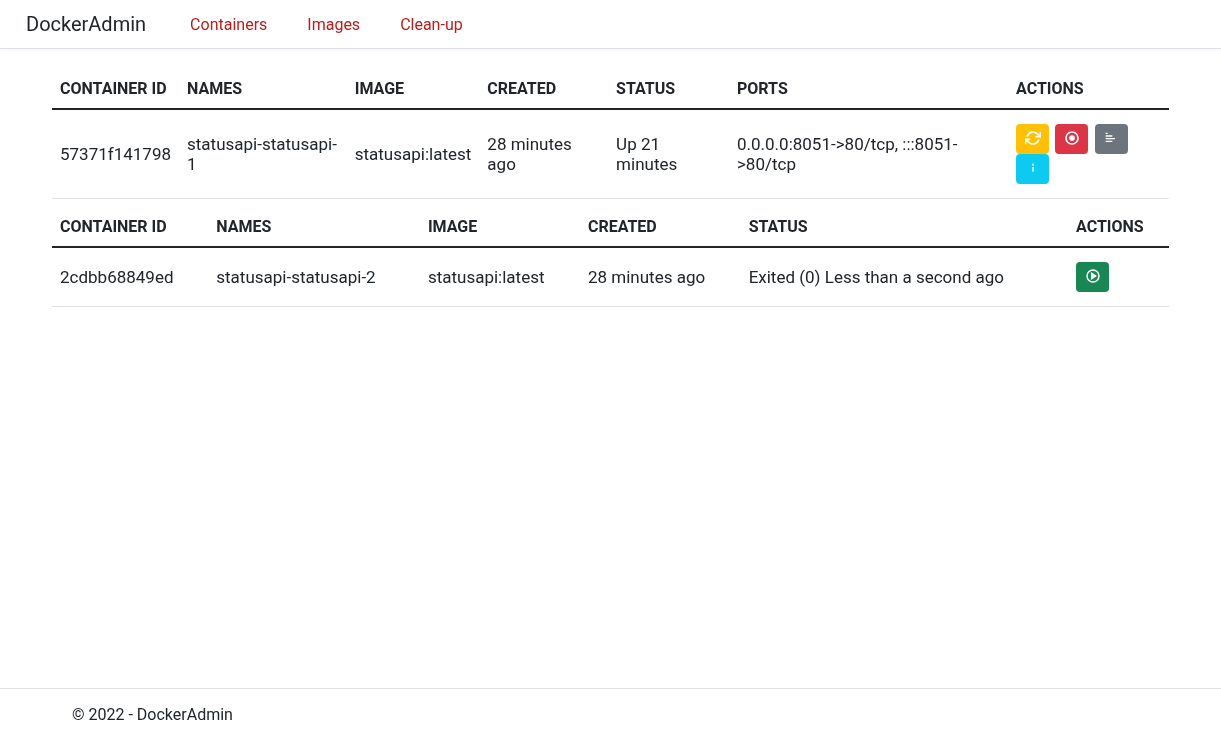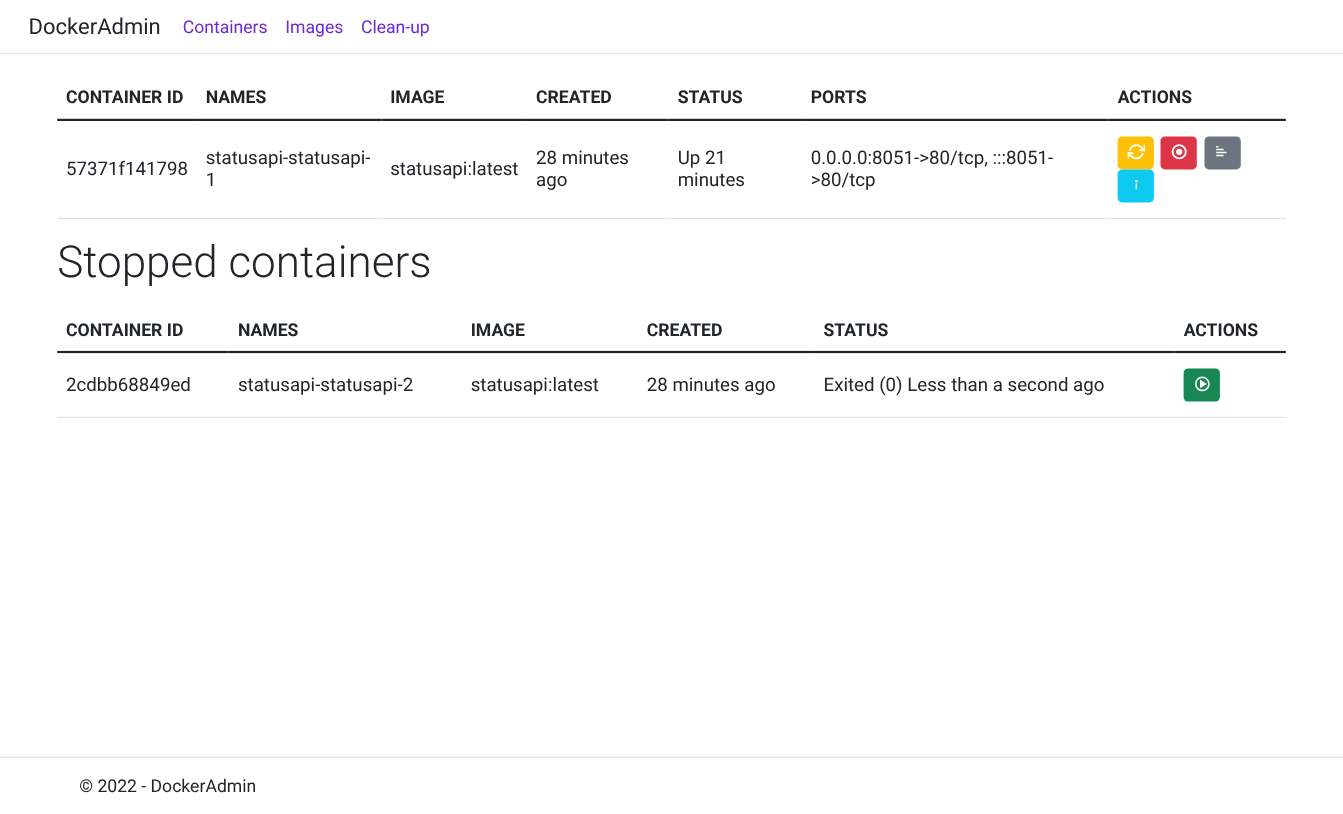--- a/index.html
+++ b/index.html
@@ -21,24 +21,25 @@
   align-items: center;
   padding: 12px 26px;
 }
 .brand {
   font-size: 20px;
   color: #212529;
   margin-right: 20px;
   text-decoration: none;
 }
 .nav-link {
-  color: #6d28d9;
+  color: #b91c1c;
   text-decoration: none;
   margin-right: 16px;
   font-size: 16px;
+  margin-left: 24px;
 }
 main {
   flex: 1;
   padding: 20px 52px 30px 52px;
 }
 h1 {
   font-weight: 300;
   font-size: 40px;
   color: #212529;
   margin: 12px 0 18px 0;
@@ -153,21 +154,20 @@
                   <circle cx="12" cy="7" r="1.6"></circle>
                   <rect x="11" y="10" width="2" height="8" rx="1"></rect>
                 </svg>
             </span>
           </button>
         </td>
       </tr>
     </tbody>
   </table>
 
-  <h1 class="second">Stopped containers</h1>
 
   <table>
     <thead>
       <tr>
         <th>CONTAINER ID</th>
         <th>NAMES</th>
         <th>IMAGE</th>
         <th>CREATED</th>
         <th>STATUS</th>
         <th>ACTIONS</th>

